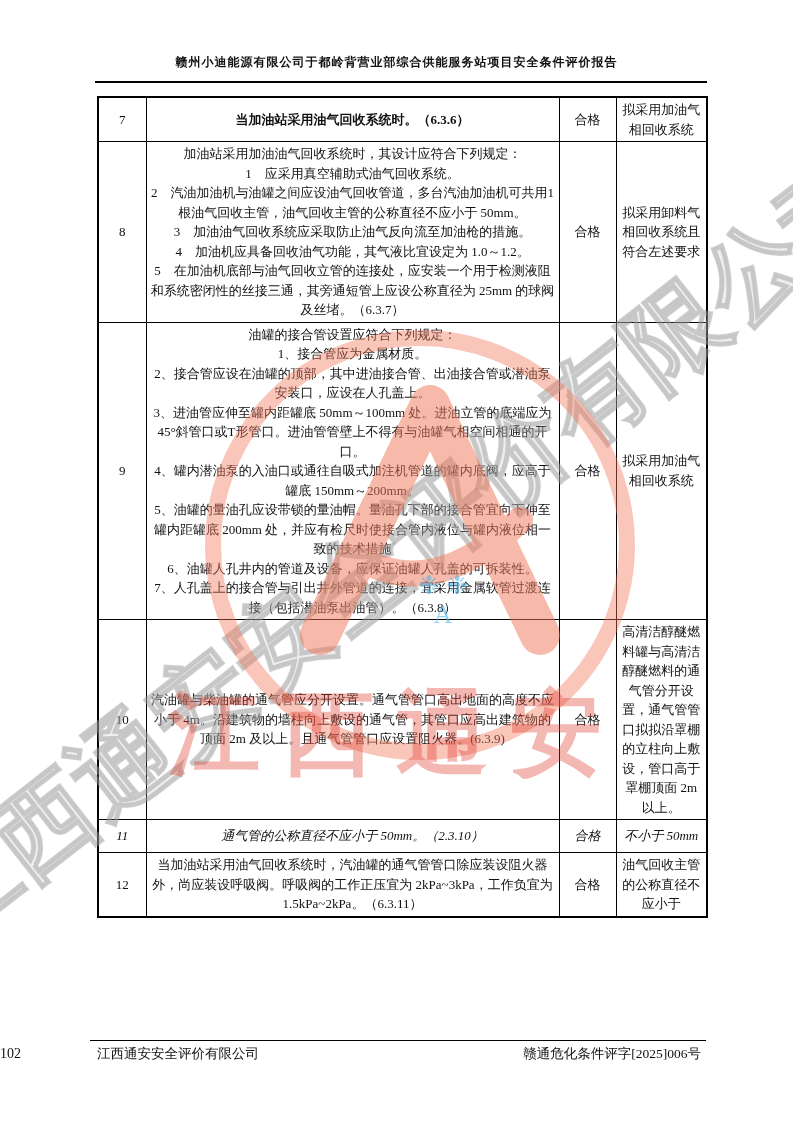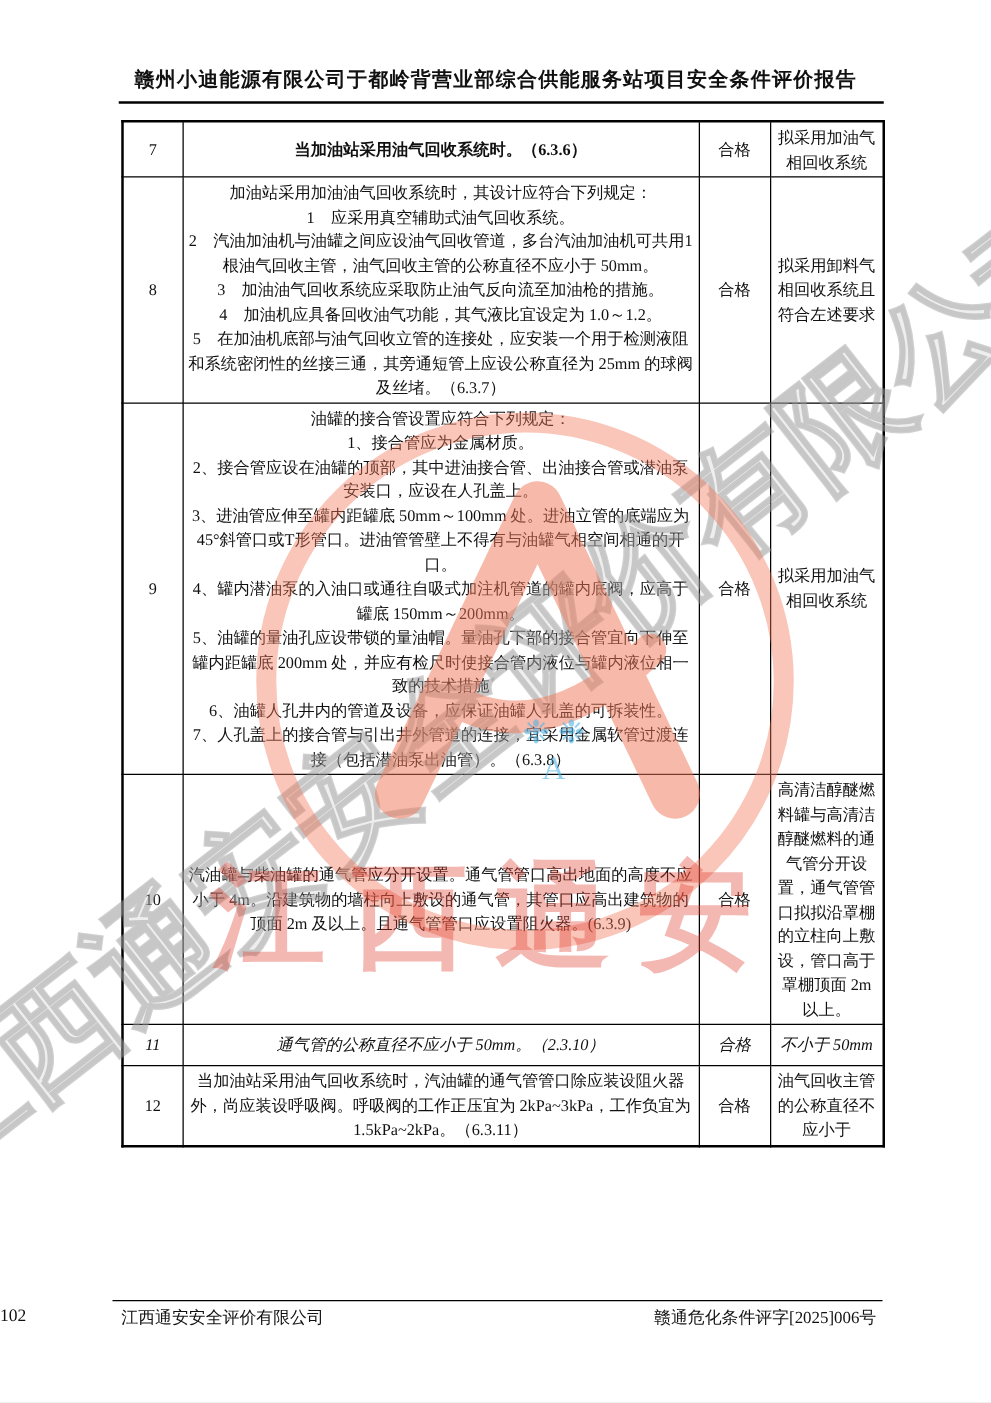--- a/index.html
+++ b/index.html
@@ -4,21 +4,21 @@
 <style>
   html,body{margin:0;padding:0;background:#e8e8e8;}
   .page{
     position:relative;width:793px;height:1122px;background:#ffffff;
     margin:0 auto;overflow:hidden;
     font-family:"Liberation Serif","DejaVu Serif",serif;color:#111;
   }
   
   .header-title{
     position:absolute;top:54px;left:0;right:0;text-align:center;
-    font-size:16px;font-weight:bold;letter-spacing:1px;
+    font-size:12px;font-weight:bold;letter-spacing:1px;
   }
   .header-rule{position:absolute;top:81px;left:95px;width:612px;height:2px;background:#000;}
   
   table.report{
     position:absolute;left:97px;top:96px;width:609px;
     border-collapse:collapse;table-layout:fixed;
     font-size:13px;line-height:1.5;
   }
   table.report td{
     border:1px solid #000;vertical-align:middle;

